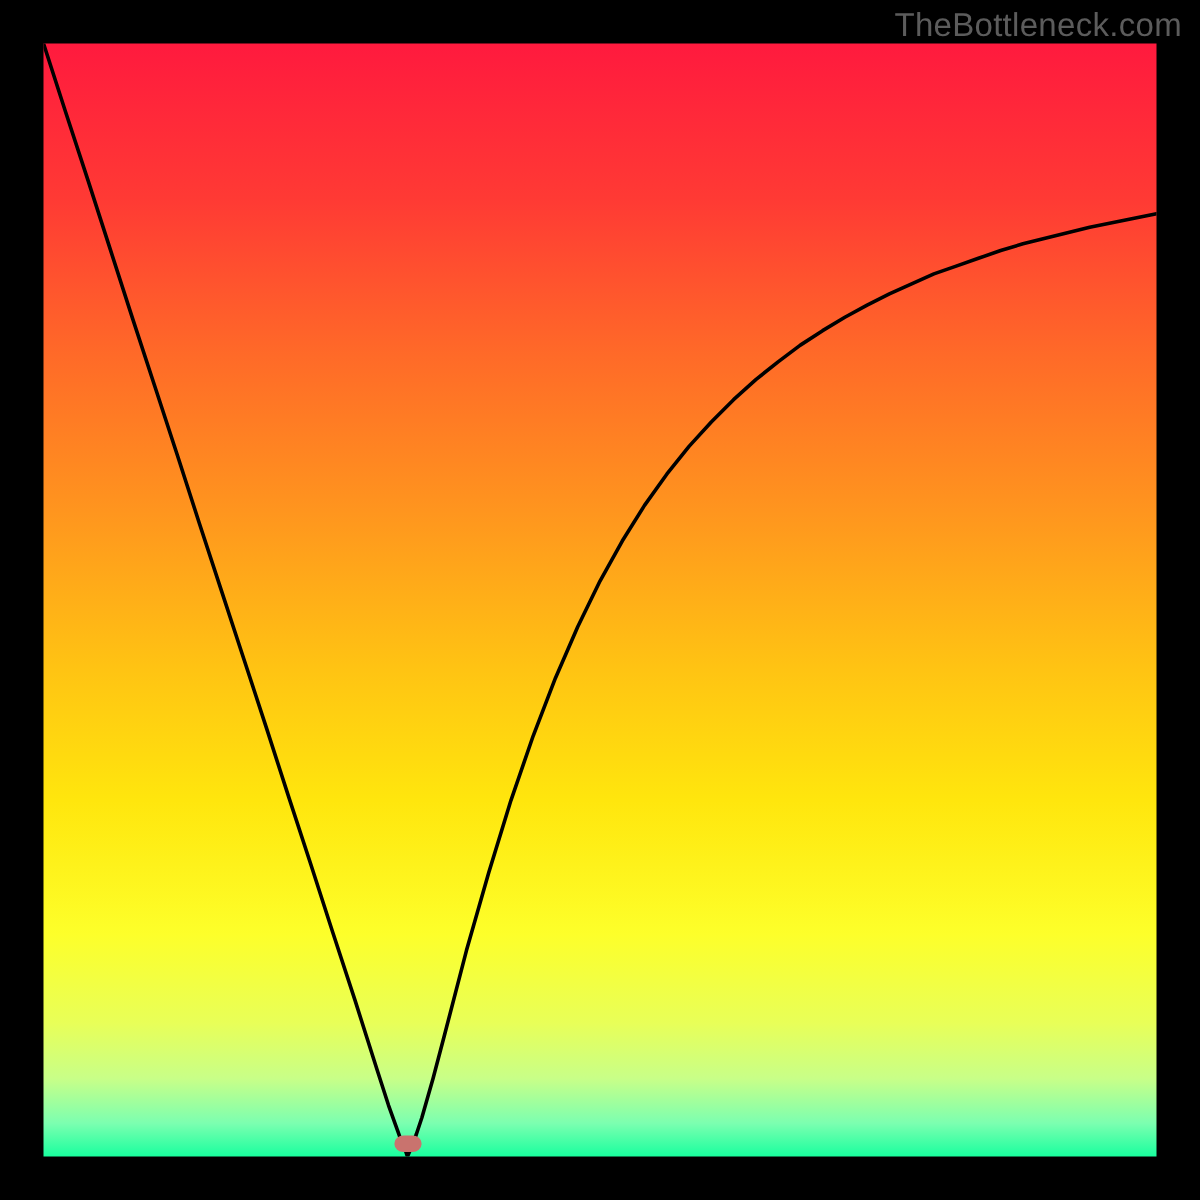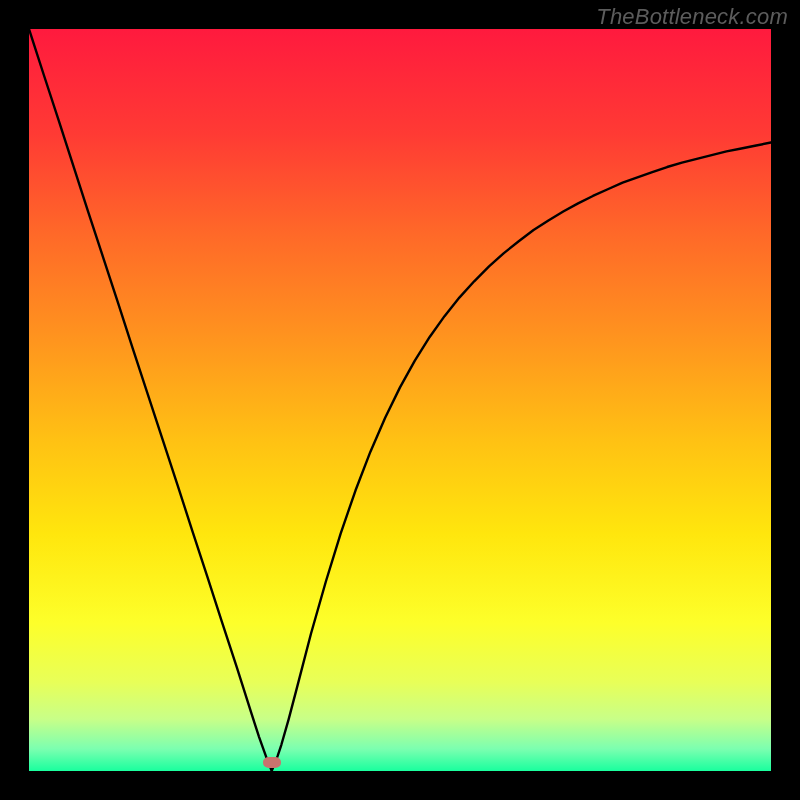--- a/index.html
+++ b/index.html
@@ -12,21 +12,20 @@
   }
   .watermark {
     position: absolute;
     top: 4px;
     right: 12px;
     font-family: Arial, Helvetica, sans-serif;
     font-size: 22px;
     color: #5c5c5c;
     letter-spacing: 0.2px;
     z-index: 10;
-    font-style: italic;
   }
   .plot {
     position: absolute;
     left: 29px;
     top: 29px;
     width: 742px;
     height: 742px;
     
   }
   svg.curve {

